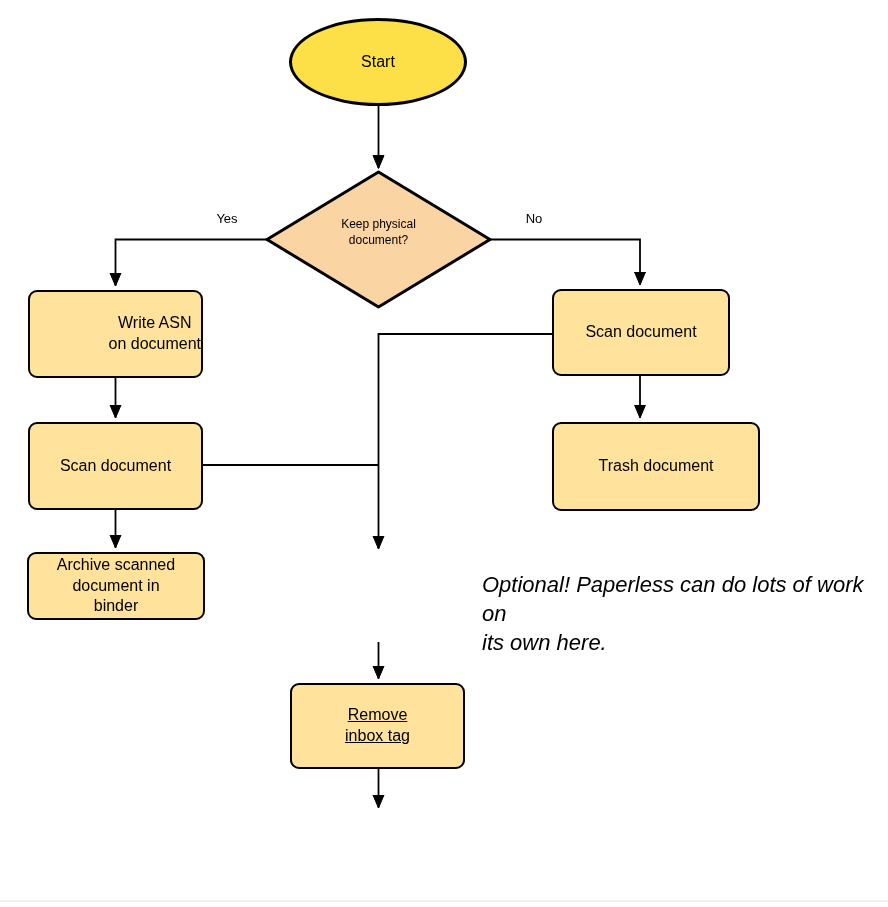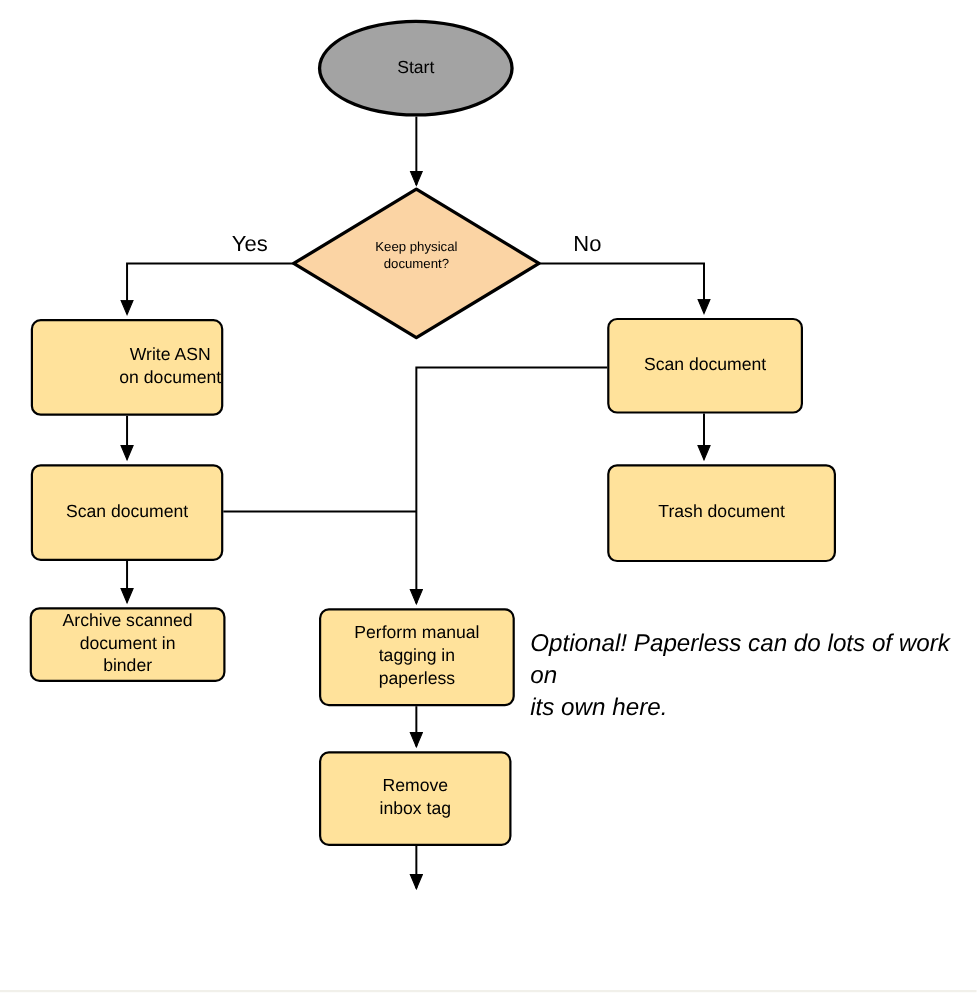--- a/index.html
+++ b/index.html
@@ -25,35 +25,35 @@
     white-space: pre-line;
     font-size: 16px;
     line-height: 1.3;
   }
   .process {
     background: #ffe29b;
     border: 2.6px solid #000;
     border-radius: 9px;
   }
   .terminal {
-    background: #a3a3a3;
+    background: #fde047;
     border: 3px solid #000;
     border-radius: 50%;
   }
   .decision-label {
     position: absolute;
     left: 283px; top: 217px; width: 191px;
     text-align: center;
     white-space: pre-line;
     font-size: 12px;
     line-height: 1.32;
   }
   .edge-label {
     position: absolute;
-    font-size: 20px;
+    font-size: 13px;
     text-align: center;
   }
   .edge-label.yes { left: 202px; top: 211px; width: 50px; }
   .edge-label.no  { left: 512px; top: 211px; width: 44px; }
   .annotation {
     position: absolute;
     left: 482px; top: 570px; width: 400px;
     font-size: 22px;
     font-style: italic;
     line-height: 1.32;
@@ -65,21 +65,21 @@
     background: #f1f0ea;
   }
   
   .n-start       { left: 289px; top: 18px;  width: 178px; height: 88px; }
   .n-write-asn   { left: 28px;  top: 290px; width: 175px; height: 88px; justify-content: flex-end; }
   .n-scan-left   { left: 28px;  top: 422px; width: 175px; height: 88px; }
   .n-archive     { left: 27px;  top: 552px; width: 178px; height: 68px; }
   .n-scan-right  { left: 552px; top: 289px; width: 178px; height: 87px; }
   .n-trash       { left: 552px; top: 422px; width: 208px; height: 89px; }
   .n-tagging     { left: 290px; top: 553px; width: 178px; height: 89px; }
-  .n-remove      { left: 290px; top: 683px; width: 175px; height: 86px; }
+  .n-remove      { left: 290px; top: 683px; width: 175px; height: 86px; text-decoration: underline; }
   .n-end         { left: 289px; top: 812px; width: 180px; height: 85px; }
 </style>
 </head>
 <body>
 
 <div class="canvas">
 
   <svg class="edges" width="888" height="907" viewBox="0 0 888 907">
     <defs>
       <marker id="arrow" markerUnits="userSpaceOnUse" markerWidth="16" markerHeight="14" refX="13" refY="6" orient="auto">
@@ -127,25 +127,20 @@
   </div>
 
   <div class="node process n-scan-right">
     <span>Scan document</span>
   </div>
 
   <div class="node process n-trash">
     <span>Trash document</span>
   </div>
 
-  <div class="node process n-tagging">
-    <span>Perform manual
-tagging in
-paperless</span>
-  </div>
 
   <div class="annotation">Optional! Paperless can do lots of work on
 its own here.</div>
 
   <div class="node process n-remove">
     <span>Remove
 inbox tag</span>
   </div>
 
 

